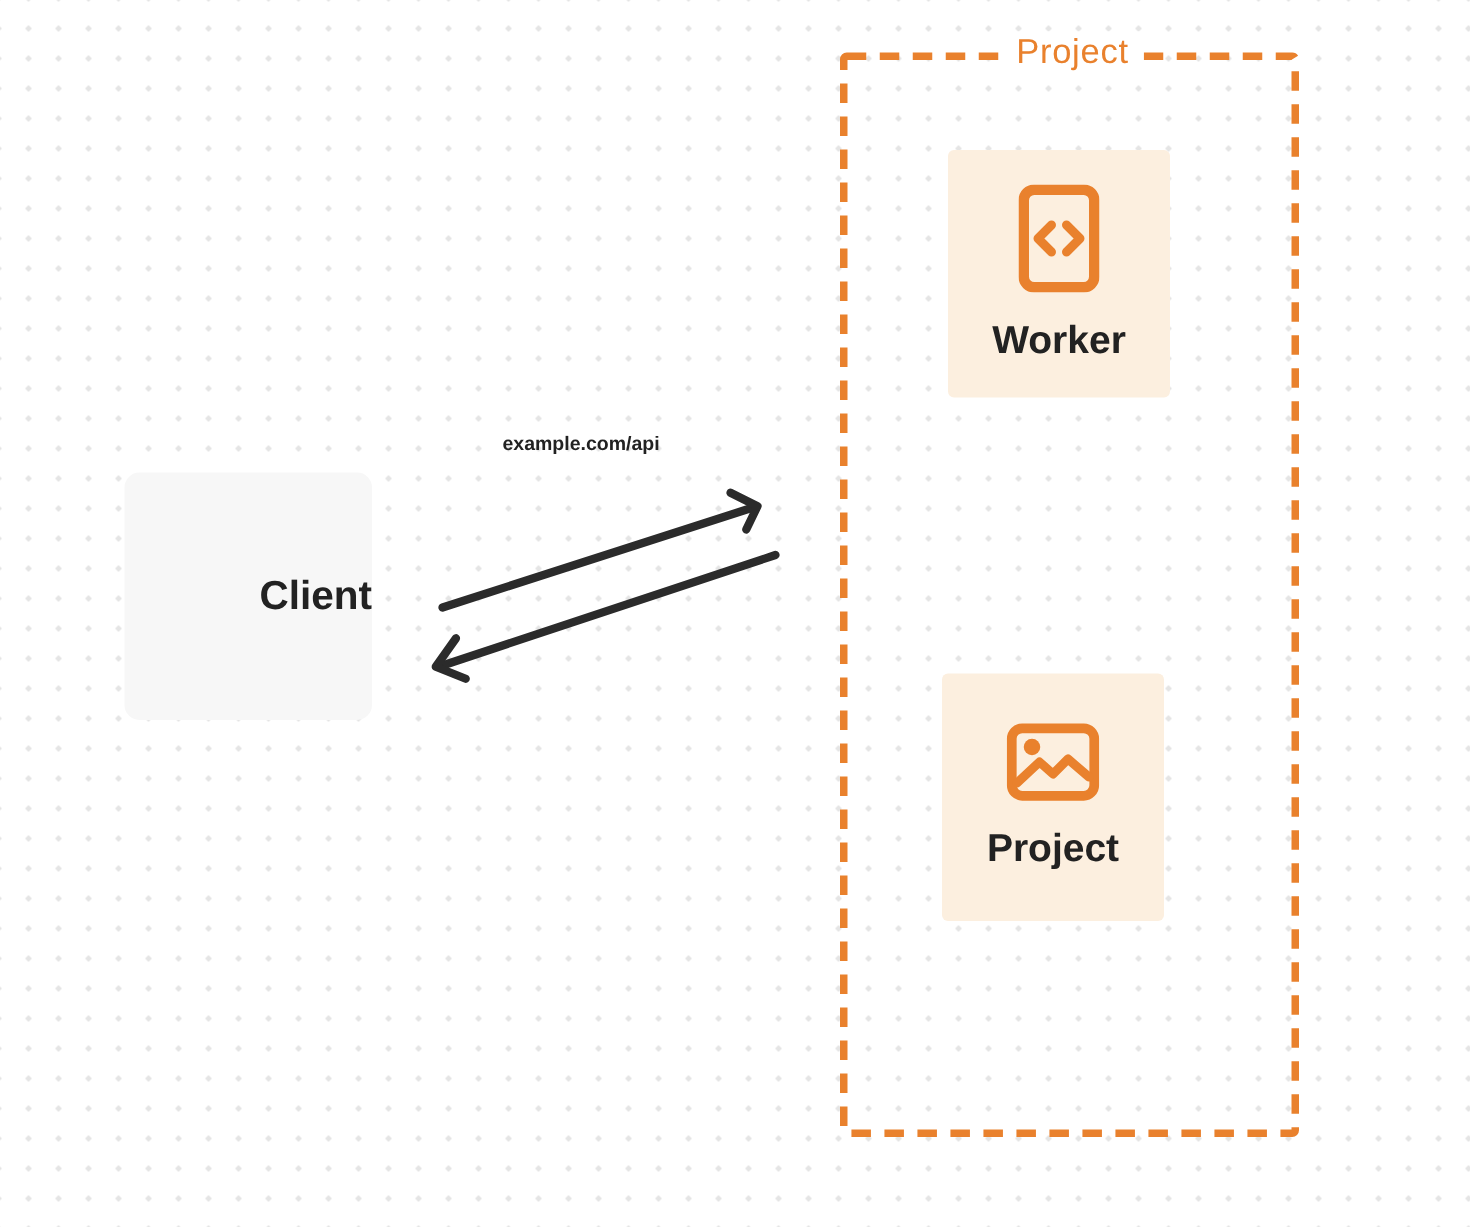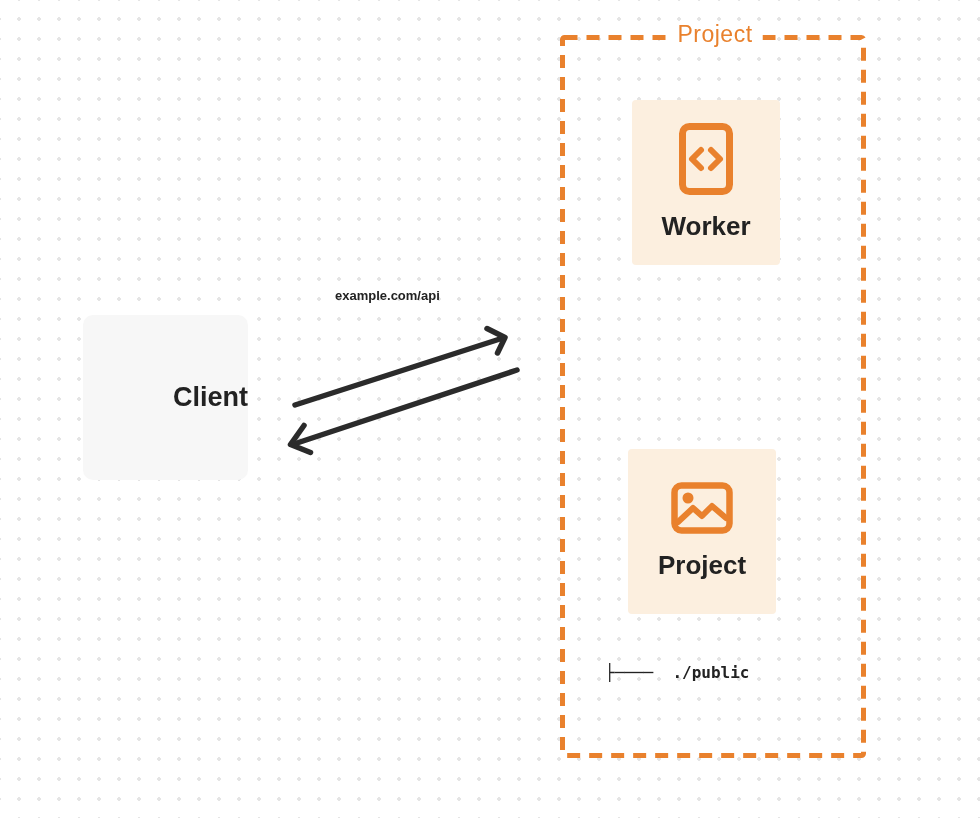--- a/index.html
+++ b/index.html
@@ -86,17 +86,16 @@
   <div class="card assets">
     <svg width="62" height="52" viewBox="0 0 62 52" aria-hidden="true">
       <rect class="icon-stroke" x="3.5" y="3.5" width="55" height="45" rx="7" stroke-width="6.5"></rect>
       <circle class="icon-fill" cx="17" cy="16" r="5.5"></circle>
       <path class="icon-stroke" d="M7,40 L22,26 L31,34 L41,24 L55,36" stroke-width="6"></path>
     </svg>
     <div class="card-label">Project</div>
   </div>
 
   <div class="tree">
-    <div class="tree-line">├────  ./public</div>
     
   </div>
 
 </div>
 
 </body></html>

